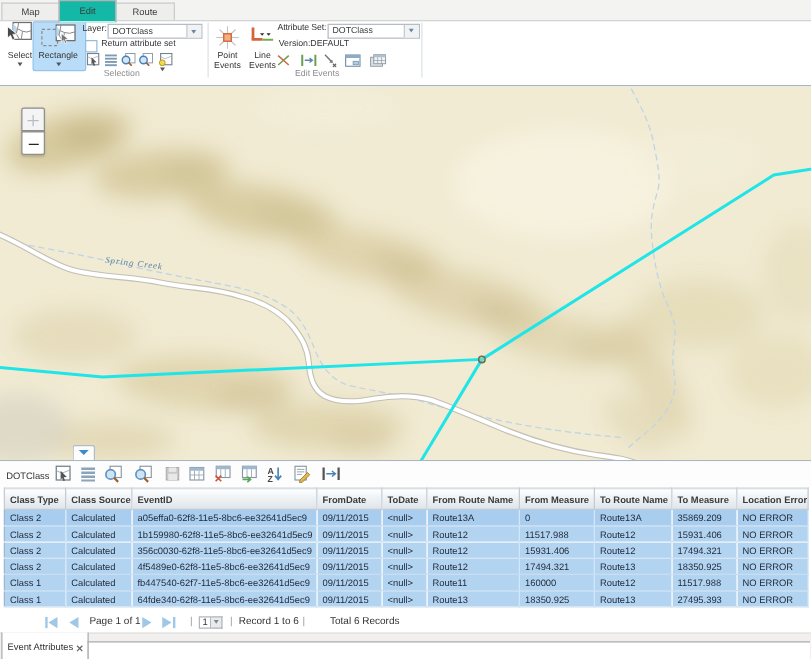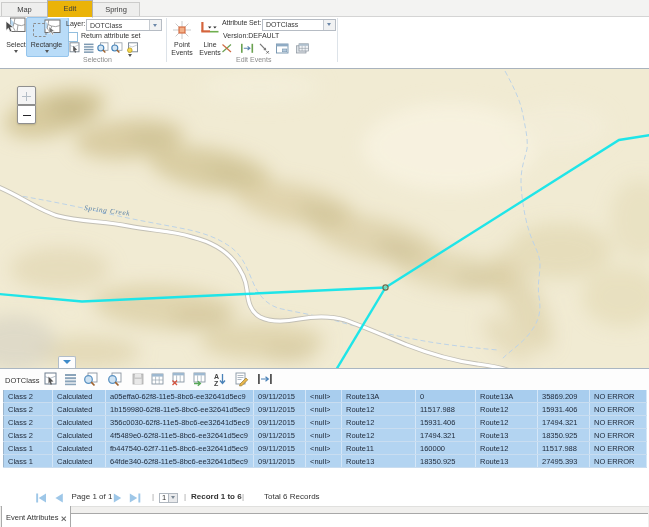--- a/index.html
+++ b/index.html
@@ -3,21 +3,21 @@
 <meta charset="utf-8">
 <style>
 html,body{margin:0;padding:0;}
 body{width:649px;height:527px;overflow:hidden;font-family:"Liberation Sans",sans-serif;background:#fff;}
 #app{position:absolute;top:0;left:0;width:649px;height:527px;overflow:hidden;}
 .abs{position:absolute;}
 
 #ribbon{position:absolute;top:0;left:0;width:649px;height:68px;background:#fff;border-bottom:1px solid #a9b3bd;}
 #tabstrip{position:absolute;top:0;left:0;width:649px;height:16px;background:#f3f3f2;border-bottom:1px solid #d4d4d4;}
 .tab{position:absolute;top:2px;height:13px;background:#eeeeed;border:1px solid #cccccb;border-bottom:none;font-size:7.5px;color:#3c3c3c;text-align:center;line-height:13px;}
-.tab.active{top:0;height:16px;background:#eab308;border:1px solid #b2b2b2;border-bottom:1px solid #fff;line-height:15px;z-index:3;}
+.tab.active{top:0;height:16px;background:#14b8a6;border:1px solid #b2b2b2;border-bottom:1px solid #fff;line-height:15px;z-index:3;}
 .lbl{position:absolute;font-size:7px;color:#333;white-space:nowrap;}
 .grplbl{position:absolute;top:56px;font-size:7px;color:#8b8b8b;white-space:nowrap;}
 .vsep{position:absolute;top:18px;height:44px;width:1px;background:#dde3e9;}
 .combo{position:absolute;background:#fff;border:1px solid #b6bcc4;}
 .combo .txt{position:absolute;left:3px;top:1.5px;font-size:7px;color:#3a3a3a;}
 .combo .btn{position:absolute;right:0;top:0;bottom:0;width:11px;background:#f1f2f3;border-left:1px solid #c6cbd1;}
 .combo .btn:after{content:"";position:absolute;left:3px;top:3.5px;border:2.5px solid transparent;border-top:3px solid #6b87a8;}
 .caret{position:absolute;width:0;height:0;border:2.5px solid transparent;border-top:3px solid #555;}
 #rectbtn{position:absolute;left:26px;top:17px;width:41px;height:38px;background:#b9dcf8;border:1px solid #94c4ec;border-radius:2px;}
 .btnlabel{position:absolute;font-size:7px;color:#333;text-align:center;line-height:7.5px;}
@@ -45,21 +45,21 @@
 .pgsep{color:#999;}
 </style>
 </head>
 <body>
 <div id="app">
 
 <div id="ribbon">
   <div id="tabstrip">
     <div class="tab" style="left:1px;width:45px;">Map</div>
     <div class="tab active" style="left:47px;width:44px;">Edit</div>
-    <div class="tab" style="left:92px;width:46px;">Spring</div>
+    <div class="tab" style="left:92px;width:46px;">Route</div>
   </div>
 
   <svg class="abs" style="left:4px;top:17px;" width="22" height="17" viewBox="0 0 22 17">
     <rect x="6.5" y="1" width="14.5" height="13.5" fill="#fff" stroke="#6e6e6e" stroke-width="1"></rect>
     <path d="M6.5 1.5 L10 6 L9 10 L6.5 11.5 Z" fill="#b9d9f2"></path>
     <path d="M10 6 L9 10 L11.5 14.5 M10 6 L14 8 Q17.5 9.5 21 7.5 M14 8 L13 14.5 M10 6 L11 1" fill="none" stroke="#8a8a8a" stroke-width="0.8"></path>
     <path d="M2 4.2 L2 13.4 L4.4 11.3 L6 14.9 L7.9 14 L6.3 10.5 L9.5 10.2 Z" fill="#4a4a4a" stroke="#fdfdfd" stroke-width="0.7"></path>
   </svg>
   <div class="btnlabel" style="left:2px;top:41px;width:28px;">Select</div>
   <div class="caret" style="left:13.5px;top:50px;"></div>
@@ -295,20 +295,32 @@
           <col style="width:148px">
           <col style="width:52px">
           <col style="width:36px">
           <col style="width:74px">
           <col style="width:60px">
           <col style="width:62px">
           <col style="width:52px">
           <col style="width:57px">
     </colgroup>
     <tbody>
+          <tr>
+            <th>Class Type</th>
+            <th>Class Source</th>
+            <th>EventID</th>
+            <th>FromDate</th>
+            <th>ToDate</th>
+            <th>From Route Name</th>
+            <th>From Measure</th>
+            <th>To Route Name</th>
+            <th>To Measure</th>
+            <th>Location Error</th>
+          </tr>
     <tr class="r1">
             <td>Class 2</td>
             <td>Calculated</td>
             <td>a05effa0-62f8-11e5-8bc6-ee32641d5ec9</td>
             <td>09/11/2015</td>
             <td>&lt;null&gt;</td>
             <td>Route13A</td>
             <td>0</td>
             <td>Route13A</td>
             <td>35869.209</td>
@@ -387,21 +399,21 @@
         <rect x="105.4" y="0.5" width="1.9" height="9"></rect>
       </g>
     </svg>
     <span style="left:44.5px;">Page 1 of 1</span>
     <span style="left:125px;" class="pgsep">|</span>
     <span class="abs" style="left:132px;top:5.5px;width:8px;height:8px;background:#fff;border:1px solid #b0b7bf;font-size:7.5px;text-align:center;line-height:8px;">1</span>
     <span class="abs" style="left:142px;top:5.5px;width:8px;height:8px;background:#e9eaec;border:1px solid #b0b7bf;border-left:none;">
           <i style="position:absolute;left:1.5px;top:2.5px;border:2.5px solid transparent;border-top:3px solid #7a8794;"></i>
         </span>
     <span style="left:157px;" class="pgsep">|</span>
-    <span style="left:164px;font-weight:bold;">Record 1 to 6</span>
+    <span style="left:164px;">Record 1 to 6</span>
     <span style="left:215px;" class="pgsep">|</span>
     <span style="left:237px;">Total 6 Records</span>
   </div>
   <div id="btmbar">
     <div id="btab">
           <span>Event Attributes</span>
       <svg class="abs" style="left:59px;top:10px;" width="5.5" height="5.5" viewBox="0 0 6 6">
             <path d="M0.7 0.7 L5.3 5.3 M5.3 0.7 L0.7 5.3" stroke="#666" stroke-width="1.1"></path>
           </svg>
     </div>

